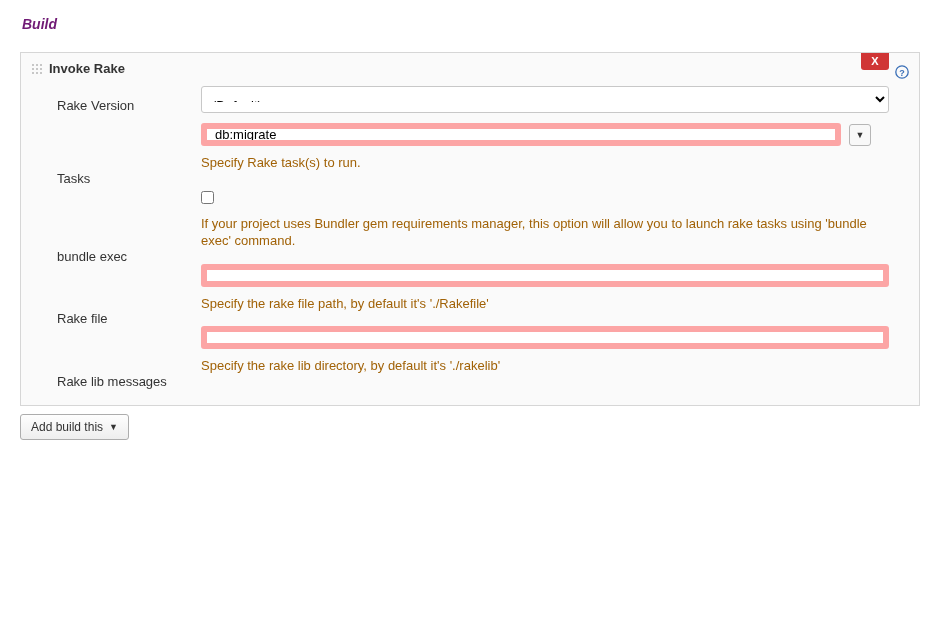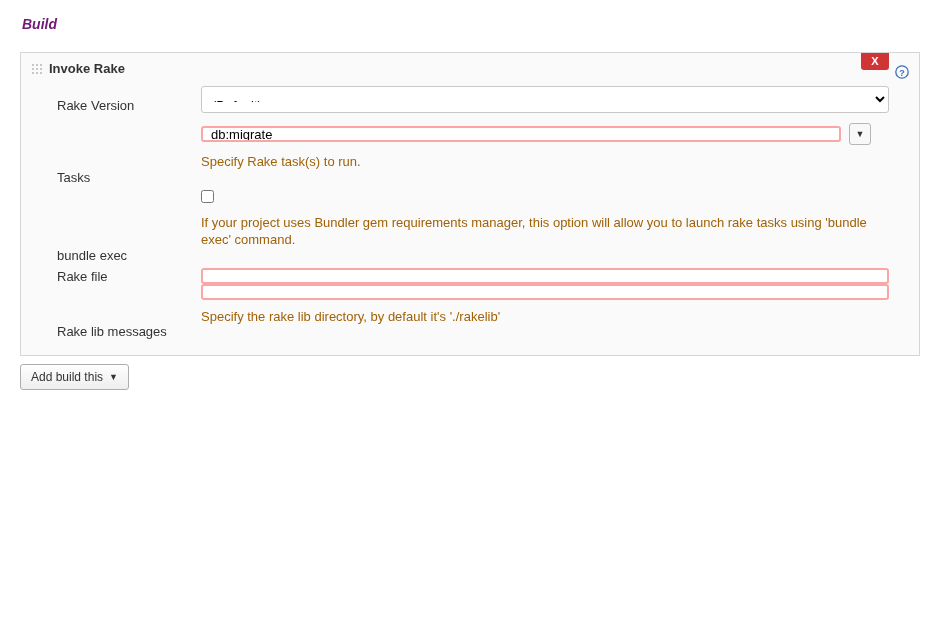--- a/index.html
+++ b/index.html
@@ -105,23 +105,23 @@
       width: 100%;
       height: 27px;
       font-size: 13px;
       border: 1px solid #c8c8c8;
       border-radius: 3px;
       background: #fff;
       padding: 10px 6px;
     }
     input.form-input {
       width: 100%;
-      height: 16px;
-      font-size: 13px;
-      border: 2px solid #fca5a5;
+      height: 23px;
+      font-size: 13px;
+      border: 6px solid #fca5a5;
       border-radius: 3px;
       background: #fff;
       padding: 0 8px;
       outline: none;
     }
     input.focused {
       border-color: #5b9dd9;
       box-shadow: 0 0 0 1px #5b9dd9;
     }
     .dropdown-btn {
@@ -242,20 +242,21 @@
             <input type="checkbox" style="">
           </div>
           <div class="help-text">If your project uses Bundler gem requirements manager, this option will allow you to launch rake tasks using 'bundle exec' command.</div>
         </div>
       </div>
 
       <div class="form-row">
         <div class="row-label">Rake file</div>
         <div class="row-control">
           <input type="text" class="form-input" value="" style="">
+          <div class="help-text">Specify the rake file path, by default it's './Rakefile'</div>
         </div>
       </div>
 
       <div class="form-row">
         <div class="row-label">Rake lib messages</div>
         <div class="row-control">
           <input type="text" class="form-input" value="" style="">
           <div class="help-text">Specify the rake lib directory, by default it's './rakelib'</div>
         </div>
       </div>

